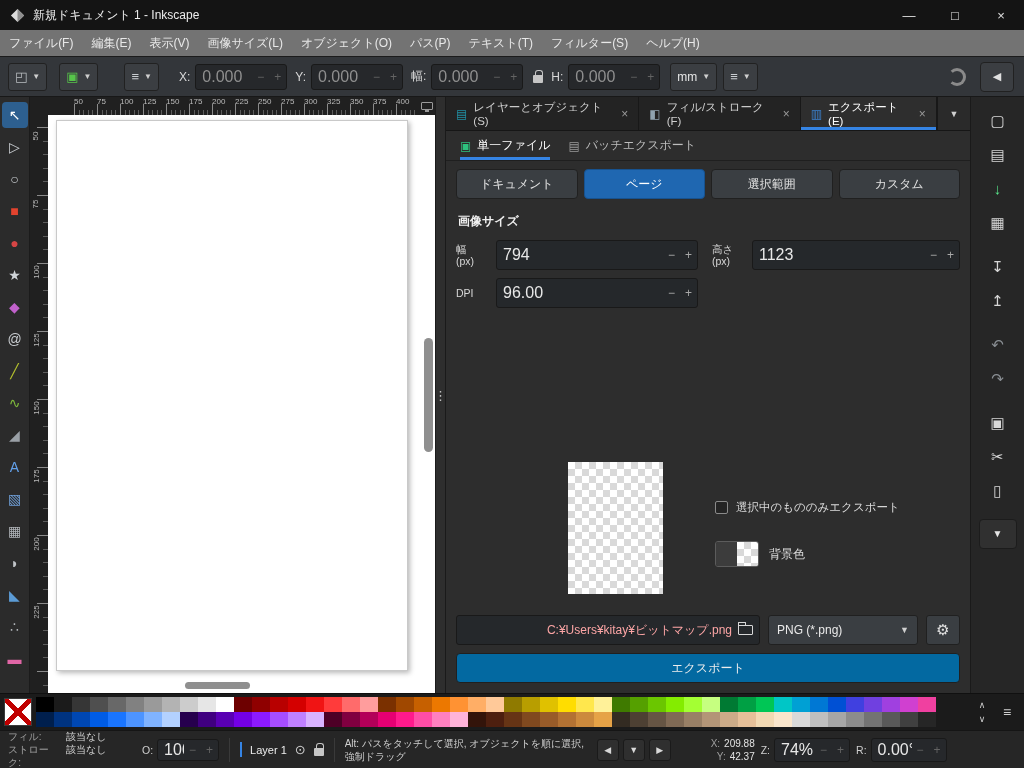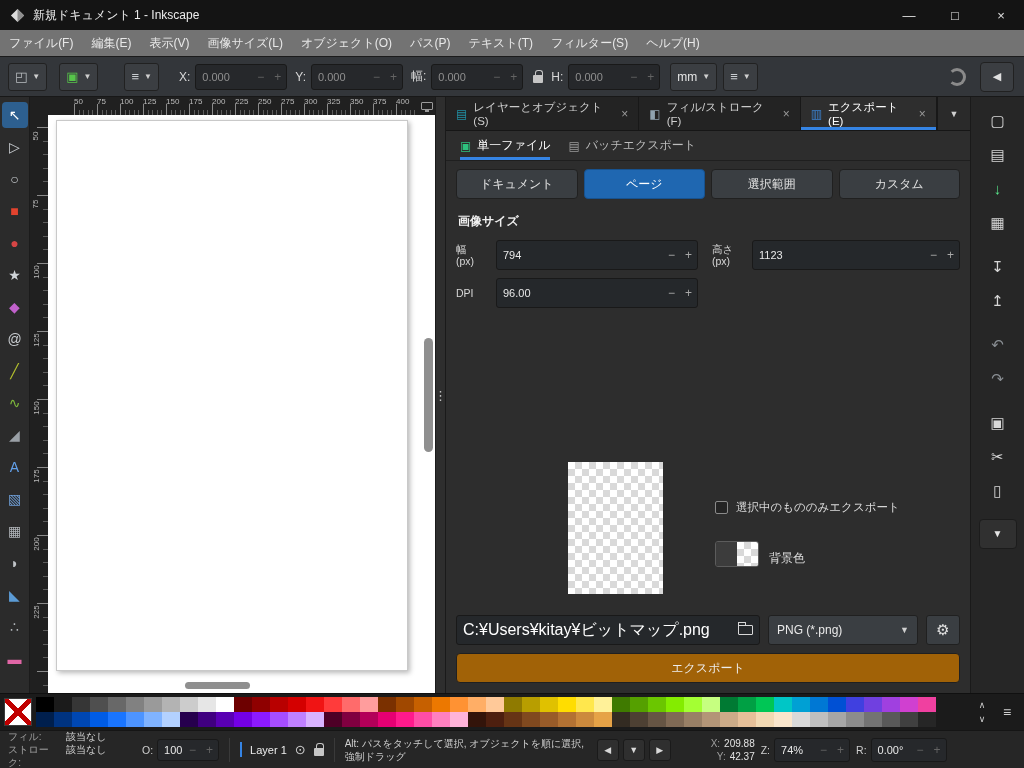--- a/index.html
+++ b/index.html
@@ -20,21 +20,21 @@
   .menubar { height:27px; background:#737373; display:flex; align-items:stretch; border-bottom:1px solid #1b1b1b; flex:0 0 auto; }
   .menu-item { padding:0 9px; font-size:12px; color:#e8e8e8; display:flex; align-items:center; }
 
   
   .toolbar { height:40px; background:#33363a; border-bottom:1px solid #181818; display:flex; align-items:center; padding:0 8px; flex:0 0 auto; }
   .combo { height:28px; background:#3b3e42; border:1px solid #212121; border-radius:3px; display:flex; align-items:center; padding:0 6px; gap:5px; margin-right:12px; }
   .combo .ico { font-size:13px; line-height:1; }
   .combo .chev { font-size:8px; color:#cfcfcf; }
   .tb-label { font-size:12px; color:#d8d8d8; margin:0 5px 0 8px; }
   .spin { display:flex; align-items:center; background:#26282b; border:1px solid #191919; border-radius:3px; height:26px; overflow:hidden; }
-  .spin-val { flex:1; padding:0 6px; font-size:11px; color:#e8e8e8; white-space:nowrap; overflow:hidden; }
+  .spin-val { flex:1; padding:0 6px; font-size:16px; color:#e8e8e8; white-space:nowrap; overflow:hidden; }
   .spin-val.dim { color:#8f8f8f; }
   .spin-btn { width:17px; font-size:12px; color:#a8a8a8; display:flex; align-items:center; justify-content:center; }
   .spin-btn.dim { color:#636363; }
   .tb-spin { width:92px; }
   .unit-combo { margin-left:10px; margin-right:6px; }
   .unit-combo .ico { font-size:12px; }
   .lock-ico { width:10px; height:8px; background:#c6c6c6; border-radius:1px; position:relative; margin:5px 0 0 10px; display:inline-block; }
   .lock-ico::before { content:""; position:absolute; top:-5px; left:2px; width:6px; height:5px; border:1.5px solid #c6c6c6; border-bottom:none; border-radius:3px 3px 0 0; }
   .swirl { width:18px; height:18px; border:3px solid #8a8a8a; border-left-color:transparent; border-radius:50%; margin-left:auto; margin-right:14px; }
   .collapse-btn { width:34px; height:30px; background:#3b3e42; border:1px solid #212121; border-radius:4px; display:flex; align-items:center; justify-content:center; font-size:11px; color:#e0e0e0; margin-right:2px; }
@@ -108,35 +108,35 @@
 
   .preview-row { display:flex; margin:150px 10px 0 10px; flex:0 0 auto; }
   .preview { width:95px; height:132px; margin-left:112px; }
   .checker { background-color:#ffffff;
     background-image:linear-gradient(45deg,#d9d9d9 25%,transparent 25%,transparent 75%,#d9d9d9 75%),
                      linear-gradient(45deg,#d9d9d9 25%,transparent 25%,transparent 75%,#d9d9d9 75%);
     background-size:14px 14px; background-position:0 0,7px 7px; }
   .export-opts { margin-left:52px; margin-top:38px; display:flex; flex-direction:column; gap:26px; }
   .chk-row { display:flex; align-items:center; gap:8px; font-size:11.5px; color:#dcdcdc; }
   .checkbox { width:13px; height:13px; background:#242424; border:1px solid #8a8a8a; border-radius:2px; flex:0 0 auto; }
-  .bg-row { display:flex; align-items:flex-end; gap:10px; font-size:12px; color:#dcdcdc; }
+  .bg-row { display:flex; align-items:center; gap:10px; font-size:12px; color:#dcdcdc; }
   .bg-swatch { width:44px; height:26px; border:1px solid #5c5c5c; border-radius:3px; overflow:hidden; display:flex; }
   .bg-swatch .half { flex:1; }
   .bg-dark { background:#3c3c3c; }
 
   .file-row { display:flex; align-items:center; gap:8px; margin:auto 10px 0 10px; flex:0 0 auto; }
   .file-box { flex:1; height:30px; background:#25282b; border:1px solid #191919; border-radius:3px; display:flex; align-items:center; padding:0 6px; gap:6px; }
-  .file-path { flex:1; font-size:16px; color:#ffffff; white-space:nowrap; overflow:hidden; }
+  .file-path { flex:1; font-size:12px; color:#fca5a5; white-space:nowrap; overflow:hidden;text-align:right; }
   .folder-ico { width:15px; height:10px; border:1.5px solid #d8d8d8; border-radius:1px; position:relative; flex:0 0 auto; }
   .folder-ico::before { content:""; position:absolute; top:-4px; left:-1.5px; width:6px; height:3px; border:1.5px solid #d8d8d8; border-bottom:none; border-radius:1px 1px 0 0; }
   .format-combo { width:150px; height:30px; background:#3a3e42; border:1px solid #202020; border-radius:3px; display:flex; align-items:center; padding:0 8px; }
   .format-val { flex:1; font-size:12px; color:#eaeaea; }
   .format-combo .chev { font-size:9px; color:#cfcfcf; }
   .gear-btn { width:34px; height:30px; background:#3a3e42; border:1px solid #202020; border-radius:3px; display:flex; align-items:center; justify-content:center; font-size:15px; color:#e0e0e0; }
-  .export-btn { height:30px; margin:8px 10px 10px 10px; background:#a16207; border:1px solid #202020; border-radius:4px; font-size:12px; color:#ededed; display:flex; align-items:center; justify-content:center; flex:0 0 auto; }
+  .export-btn { height:30px; margin:8px 10px 10px 10px; background:#0369a1; border:1px solid #202020; border-radius:4px; font-size:12px; color:#ededed; display:flex; align-items:center; justify-content:center; flex:0 0 auto; }
 
   
   .rightbar { width:54px; background:#262626; border-left:1px solid #1a1a1a; display:flex; flex-direction:column; align-items:center; padding-top:6px; flex:0 0 auto; }
   .rb-group { display:flex; flex-direction:column; align-items:center; margin-bottom:10px; }
   .rb-btn { width:34px; height:30px; display:flex; align-items:center; justify-content:center; font-size:15px; line-height:1; border-radius:4px; margin:2px 0; }
   .rb-btn.boxed { background:#303030; border:1px solid #1c1c1c; font-size:10px; width:38px; }
 
   
   .palette { height:37px; background:#1b1b1b; border-top:1px solid #101010; display:flex; align-items:center; padding:0 4px; flex:0 0 auto; }
   .none-swatch { width:28px; height:28px; background:#ffffff; border:1px solid #3a3a3a; position:relative; flex:0 0 auto;

